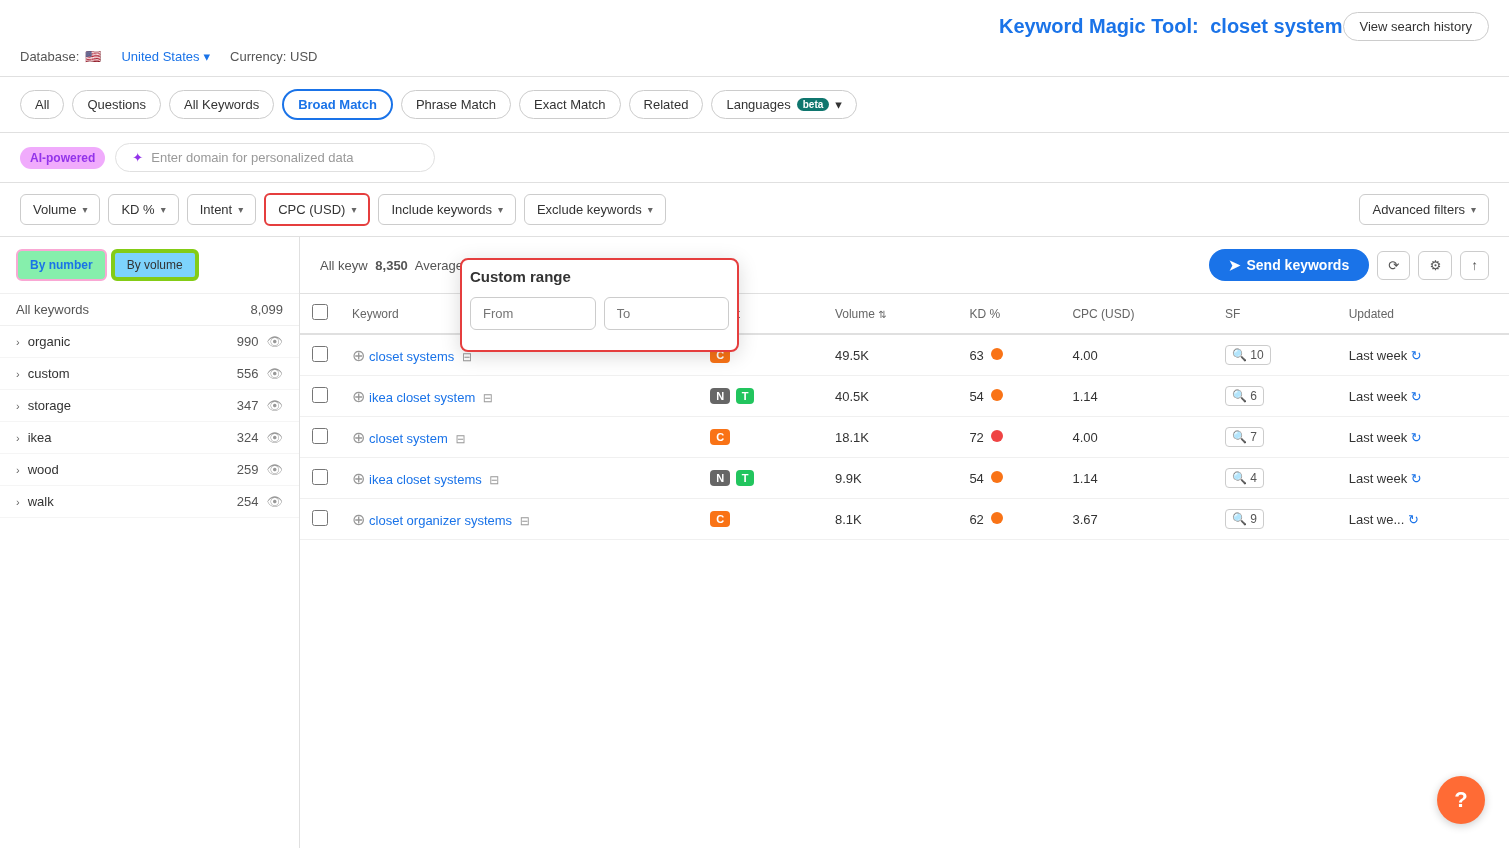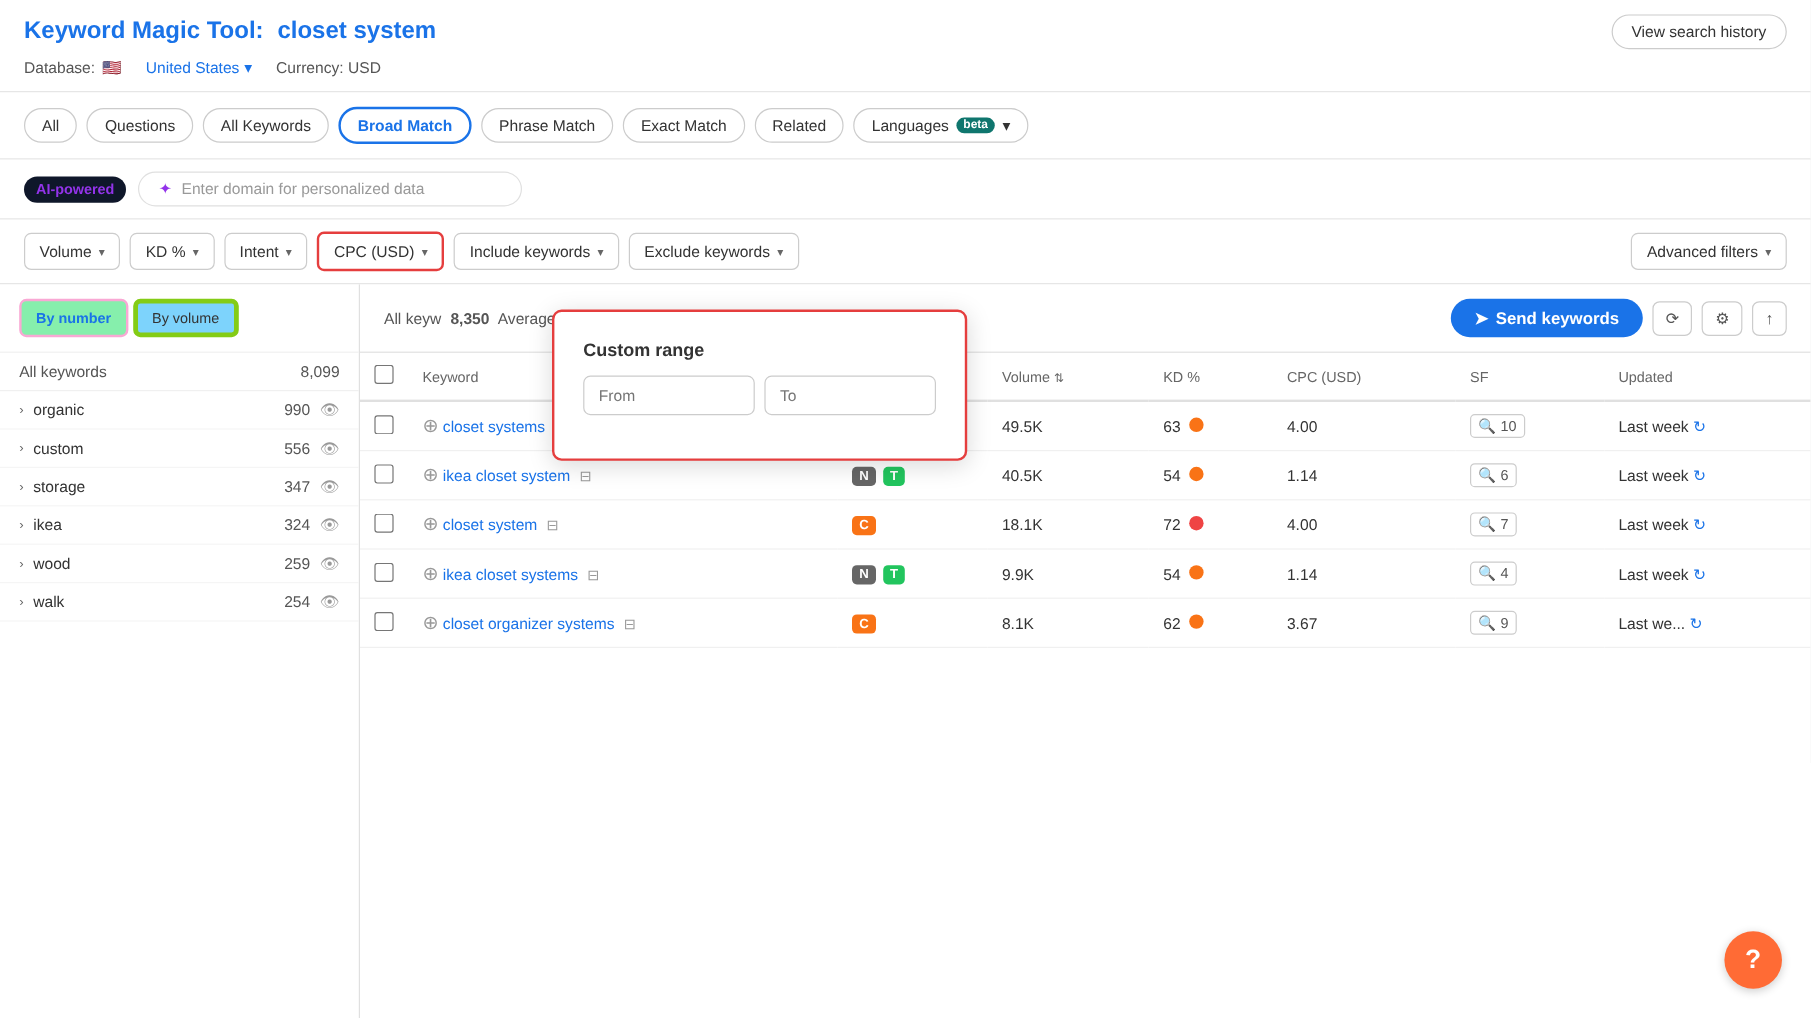--- a/index.html
+++ b/index.html
@@ -1,33 +1,33 @@
 <!DOCTYPE html>
 <html><head>
   <meta charset="utf-8">
   <style>
     * { box-sizing: border-box; margin: 0; padding: 0; }
     body { font-family: -apple-system, BlinkMacSystemFont, 'Segoe UI', Arial, sans-serif; background: #f5f5f5; font-size: 14px; color: #333; }
 
     .header { background: #fff; padding: 12px 20px 0 20px; border-bottom: 1px solid #e0e0e0; }
-    .header-top { display: flex; align-items: center; justify-content: space-between; margin-bottom: 8px; }
+    .header-top { display: flex; align-items: center; justify-content: flex-end; margin-bottom: 8px; }
     .title { font-size: 20px; font-weight: 600; color: #333; }
     .title span { color: #1a73e8; font-weight: 600; }
     .view-history-btn { border: 1px solid #ccc; border-radius: 20px; padding: 6px 16px; background: #fff; cursor: pointer; font-size: 13px; color: #333; }
     .header-meta { display: flex; gap: 20px; padding-bottom: 12px; font-size: 13px; color: #555; }
     .db-link { color: #1a73e8; text-decoration: none; display: flex; align-items: center; gap: 4px; }
 
     .tabs-row { background: #fff; padding: 12px 20px; border-bottom: 1px solid #e0e0e0; display: flex; align-items: center; gap: 8px; }
     .tab { border: 1px solid #ccc; border-radius: 20px; padding: 6px 14px; background: #fff; cursor: pointer; font-size: 13px; color: #333; white-space: nowrap; }
     .tab.active { border: 2px solid #1a73e8; color: #1a73e8; font-weight: 600; background: #fff; }
     .languages-btn { border: 1px solid #ccc; border-radius: 20px; padding: 6px 14px; background: #fff; cursor: pointer; font-size: 13px; color: #333; display: flex; align-items: center; gap: 6px; }
     .beta-badge { background: #0f766e; color: #fff; border-radius: 10px; padding: 1px 6px; font-size: 10px; font-weight: 600; }
 
     .ai-row { background: #fff; padding: 10px 20px; border-bottom: 1px solid #e0e0e0; display: flex; align-items: center; gap: 10px; }
-    .ai-badge { background: #0f172a; color: #9333ea; border-radius: 12px; padding: 4px 10px; font-size: 12px; font-weight: 600; }
+    .ai-badge { background: #f0abfc; color: #9333ea; border-radius: 12px; padding: 4px 10px; font-size: 12px; font-weight: 600; }
     .ai-input { border: 1px solid #e0e0e0; border-radius: 20px; padding: 6px 16px; font-size: 13px; color: #999; background: #fff; width: 320px; display: flex; align-items: center; gap: 8px; cursor: text; }
     .sparkle { color: #9333ea; }
 
     .filters-row { background: #fff; padding: 10px 20px; border-bottom: 1px solid #e0e0e0; display: flex; align-items: center; gap: 8px; flex-wrap: wrap; }
     .filter-btn { border: 1px solid #ccc; border-radius: 6px; padding: 7px 12px; background: #fff; cursor: pointer; font-size: 13px; color: #333; display: flex; align-items: center; gap: 6px; white-space: nowrap; }
     .filter-btn.active { border: 2px solid #e53e3e; background: #fff; }
     .chevron { font-size: 10px; color: #666; }
 
     .main-content { display: flex; height: calc(848px - 220px); }
 
@@ -61,21 +61,21 @@
     .tag-c { background: #f97316; }
     .dot { width: 12px; height: 12px; border-radius: 50%; display: inline-block; margin-left: 4px; }
     .dot-orange { background: #f97316; }
     .dot-red { background: #ef4444; }
     .checkbox { width: 16px; height: 16px; cursor: pointer; }
     .add-icon { color: #999; cursor: pointer; font-size: 16px; }
     .sf-box { border: 1px solid #ccc; border-radius: 4px; padding: 2px 6px; font-size: 12px; color: #555; display: inline-flex; align-items: center; gap: 2px; }
 
     
     .dropdown-overlay { position: absolute; top: 258px; left: 460px; z-index: 100; }
-    .dropdown-popup { background: #fff; border: 2px solid #e53e3e; border-radius: 8px; padding: 24px; width: 346px; box-shadow: 0 4px 20px rgba(0,0,0,0.15); }
+    .dropdown-popup { background: #fff; border: 2px solid #e53e3e; border-radius: 8px; padding: 8px; width: 279px; box-shadow: 0 4px 20px rgba(0,0,0,0.15); }
     .popup-title { font-size: 15px; font-weight: 700; color: #333; margin-bottom: 12px; }
     .range-inputs { display: flex; gap: 8px; margin-bottom: 12px; }
     .range-input { border: 1px solid #ccc; border-radius: 6px; padding: 8px 12px; font-size: 13px; color: #999; width: 50%; outline: none; }
     .apply-btn { background: #1a73e8; color: #fff; border: none; border-radius: 6px; padding: 10px; font-size: 15px; font-weight: 600; cursor: pointer; width: 100%; }
 
     .help-btn { position: fixed; bottom: 24px; right: 24px; width: 48px; height: 48px; background: #ff6b35; border-radius: 50%; display: flex; align-items: center; justify-content: center; color: #fff; font-size: 22px; font-weight: 700; cursor: pointer; box-shadow: 0 2px 8px rgba(0,0,0,0.2); }
 
     .page-wrapper { position: relative; width: 1509px; min-height: 848px; background: #f5f5f5; overflow: hidden; }
   </style>
 </head>

